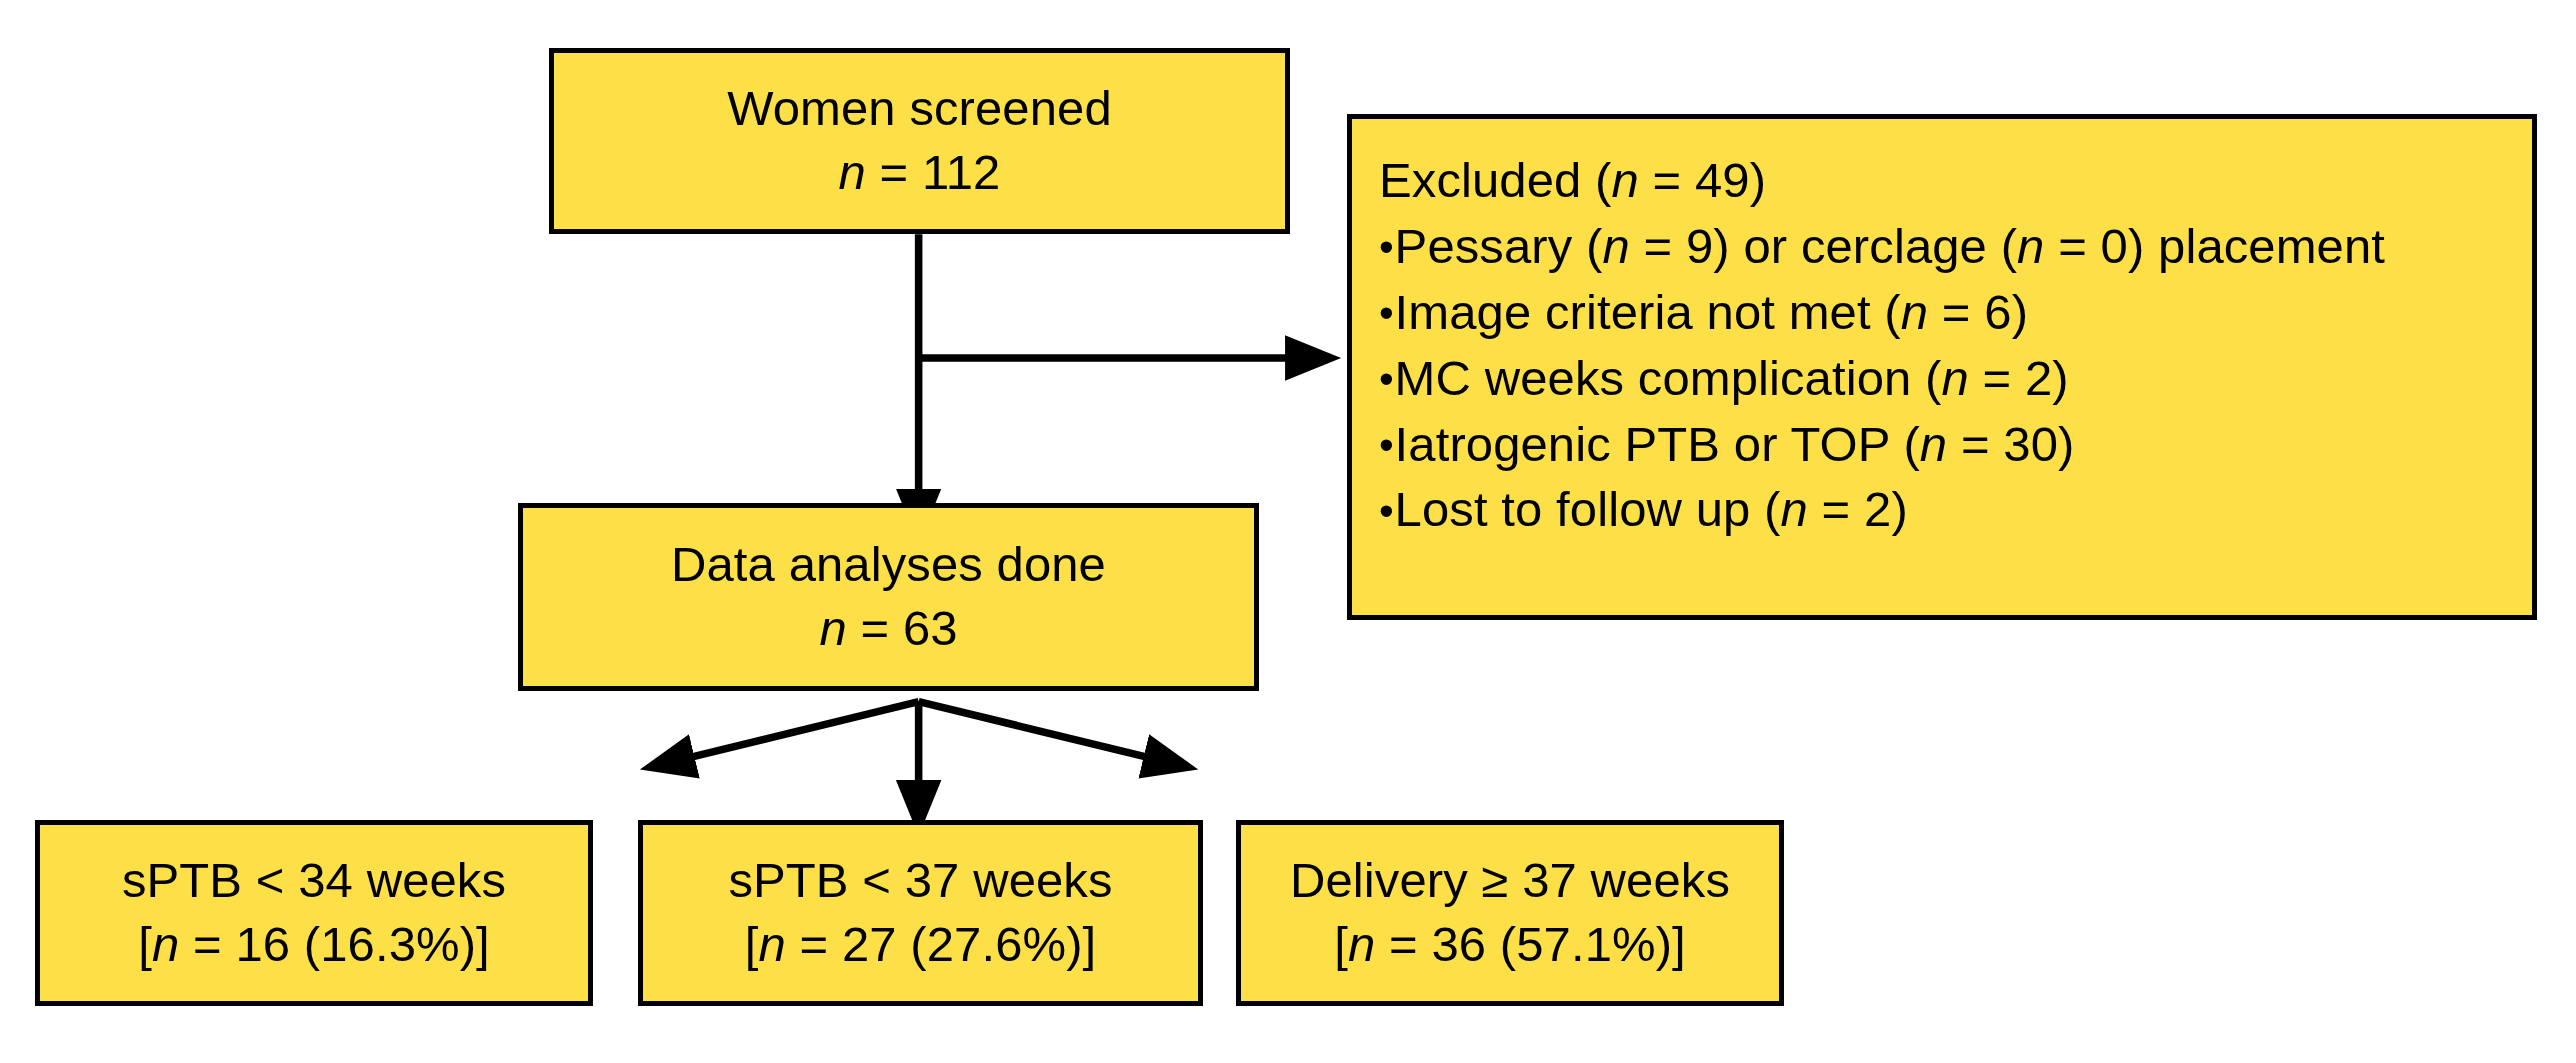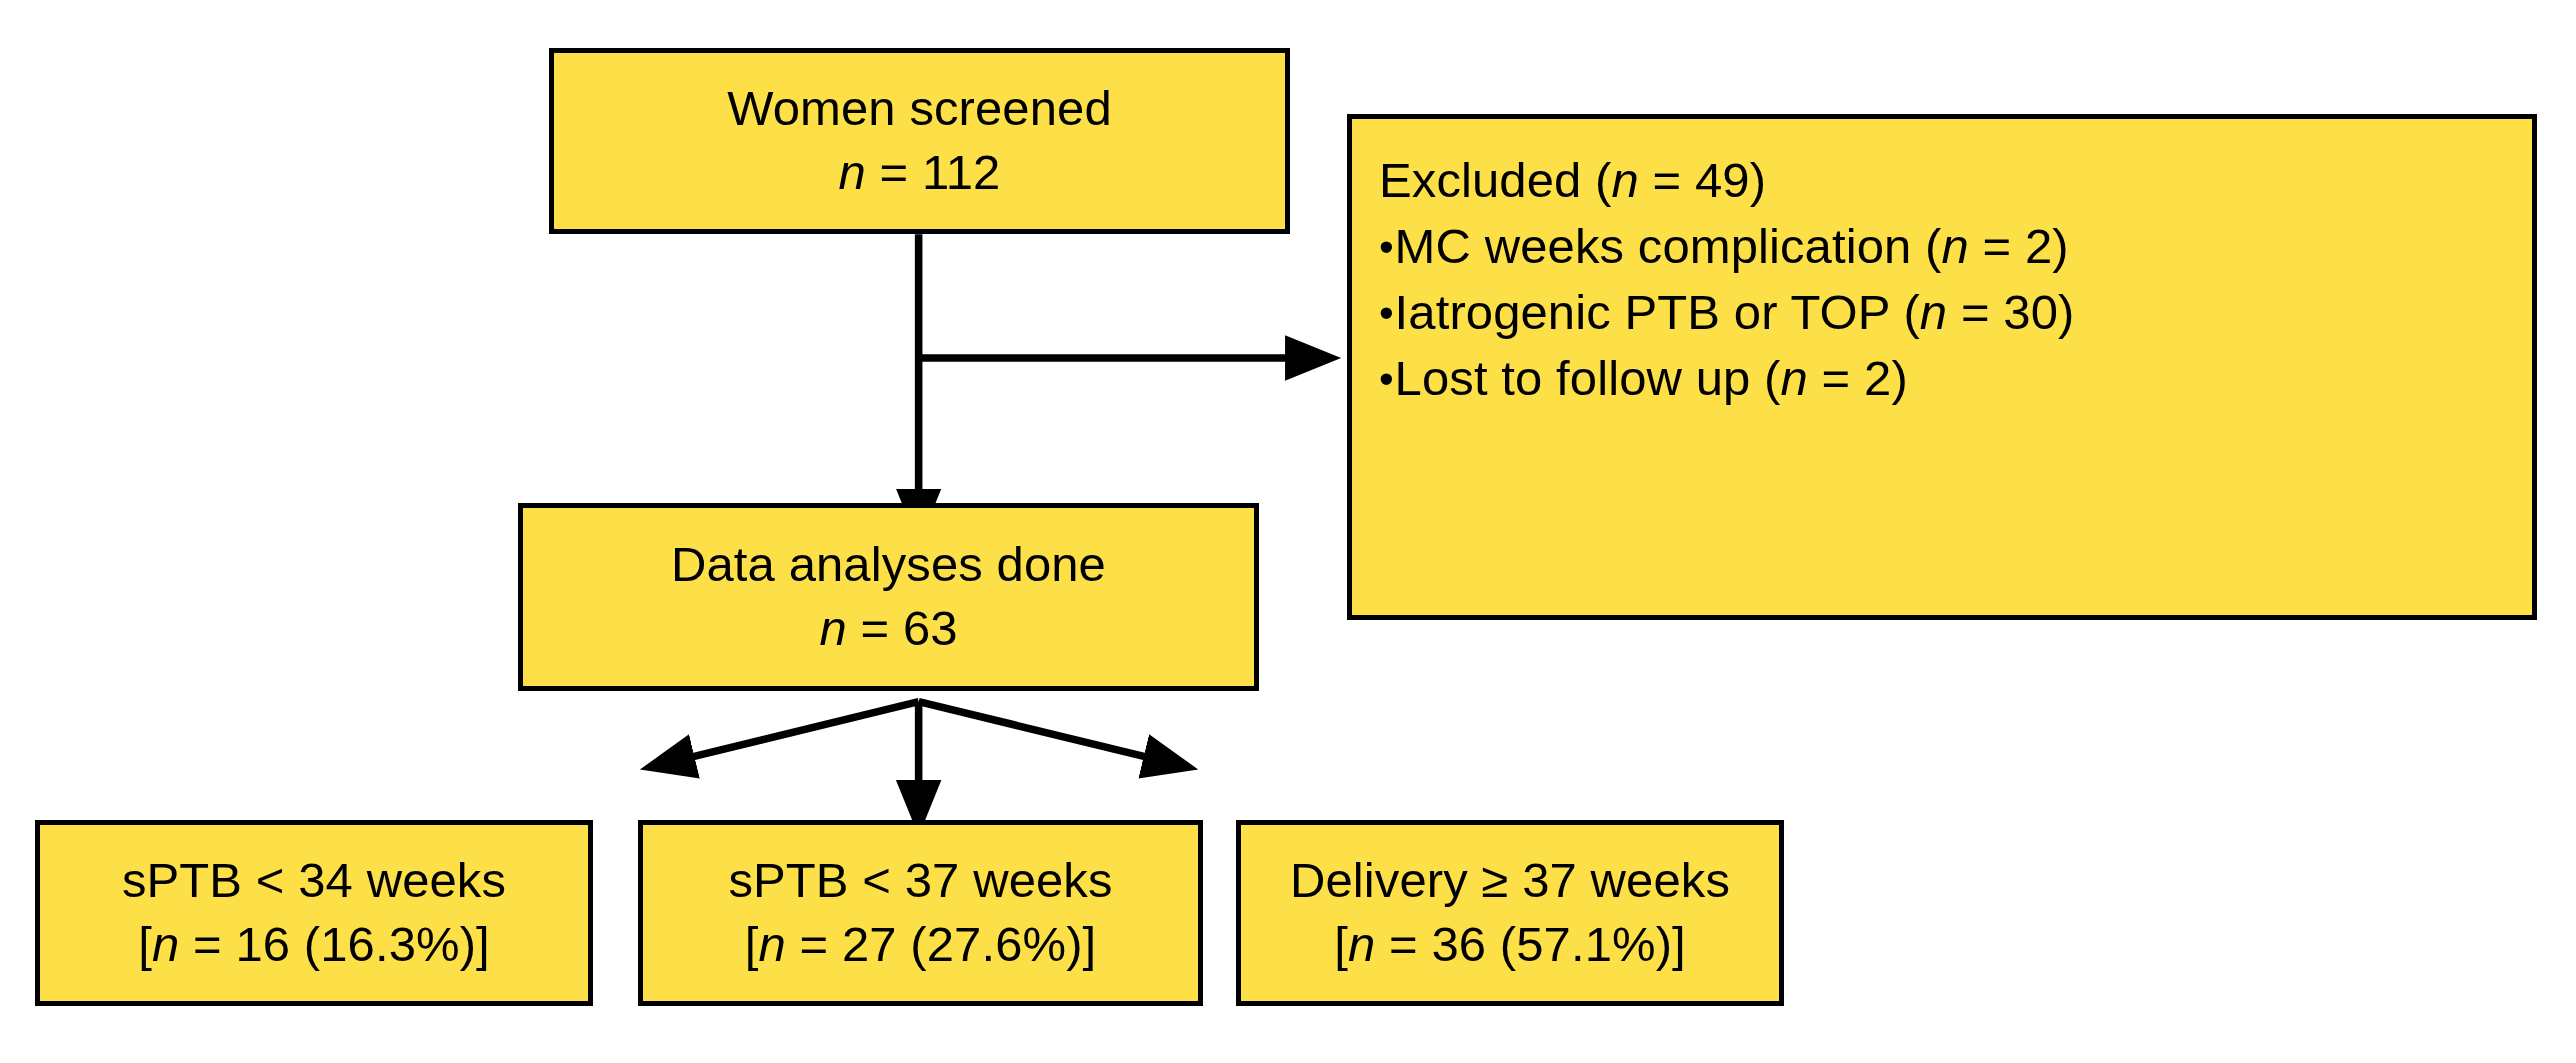--- a/index.html
+++ b/index.html
@@ -127,21 +127,23 @@
 
   <div class="node" id="node-screened">
     <div class="node-line">Women screened</div>
     <div class="node-line"><span class="italic-n">n</span><span> = 112</span></div>
   </div>
 
   <div class="node" id="node-excluded">
 
     <div class="node-line"><span>Excluded (</span><span class="italic-n">n</span><span> = 49)</span></div>
 
+    <div class="node-line"><span class="bullet-glyph">•</span><span>Pessary (</span><span class="italic-n">n</span><span> = 9) or cerclage (</span><span class="italic-n">n</span><span> = 0) placement</span></div>
 
+    <div class="node-line"><span class="bullet-glyph">•</span><span>Image criteria not met (</span><span class="italic-n">n</span><span> = 6)</span></div>
 
     <div class="node-line"><span class="bullet-glyph">•</span><span>MC weeks complication (</span><span class="italic-n">n</span><span> = 2)</span></div>
 
     <div class="node-line"><span class="bullet-glyph">•</span><span>Iatrogenic PTB or TOP (</span><span class="italic-n">n</span><span> = 30)</span></div>
 
     <div class="node-line"><span class="bullet-glyph">•</span><span>Lost to follow up (</span><span class="italic-n">n</span><span> = 2)</span></div>
 
   </div>
 
   <div class="node" id="node-analyses">

